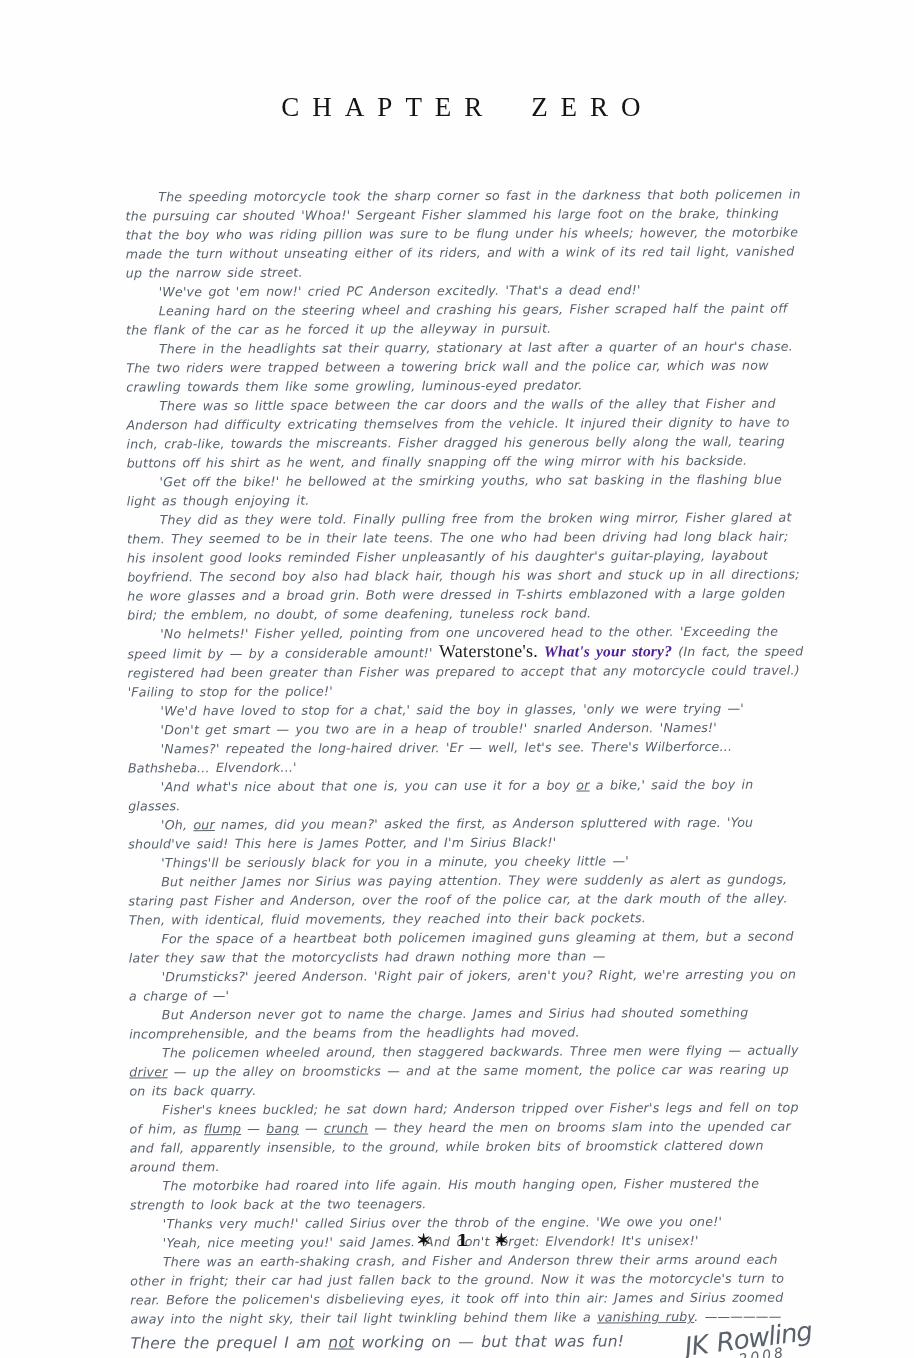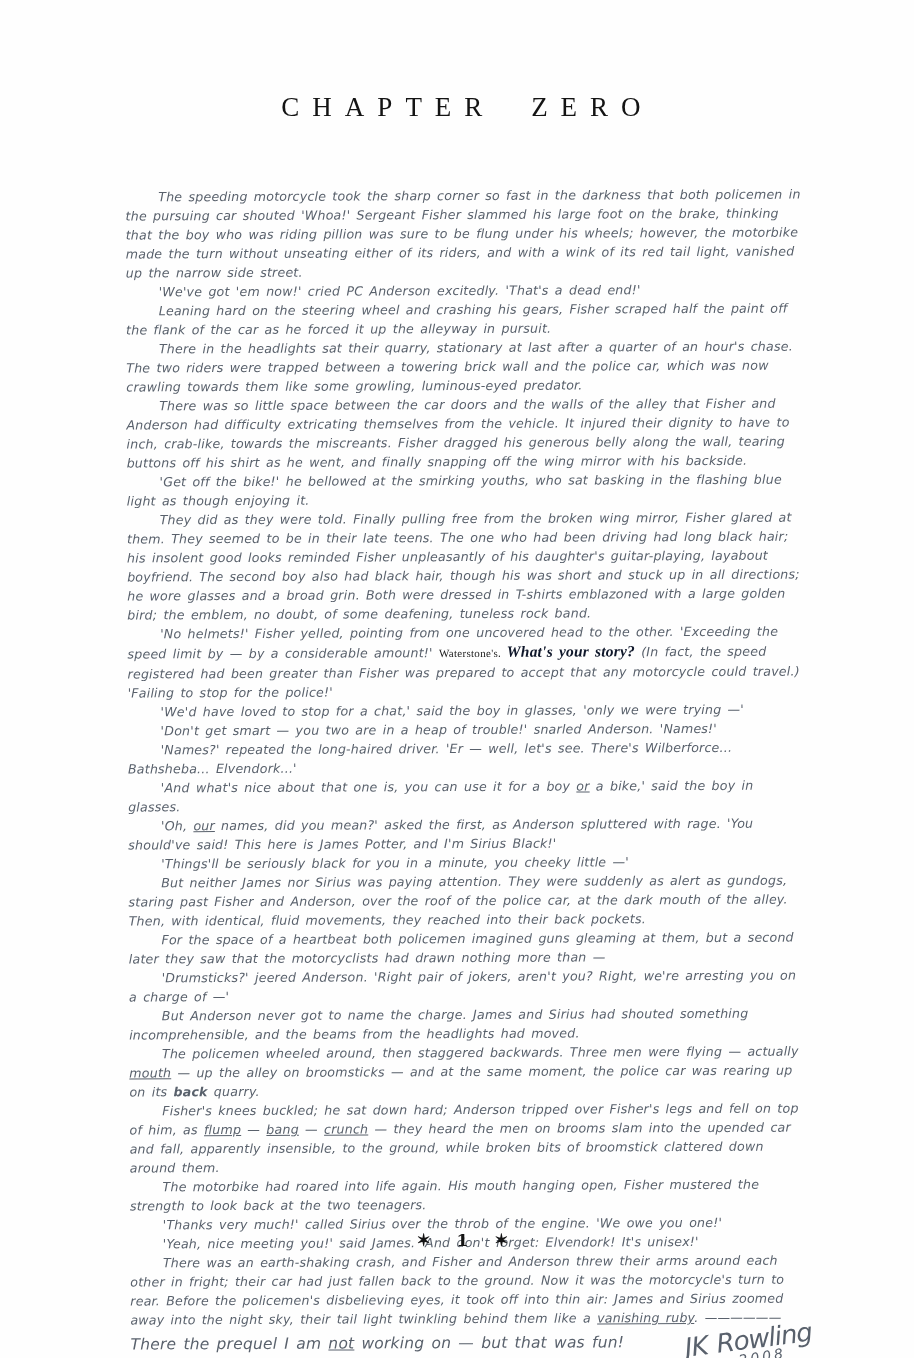--- a/index.html
+++ b/index.html
@@ -38,34 +38,34 @@
   }
   .hw-para{margin:0;text-indent:2.6em;}
   .hw-para.postscript{
     text-indent:0;
     font-size:15.5px;
     line-height:22px;
     margin-top:4px;
     padding-right:160px;
   }
   .seg-underline{text-decoration:underline;margin-top:15px;}
-  .seg-bold{font-weight:bold;}
+  .seg-bold{font-weight:normal;}
   .seg-brand{
     font-family:"Liberation Serif", serif;
     font-style:normal;
-    font-size:11px;
+    font-size:18px;
     color:#1b1b1b;
     letter-spacing:0.3px;
   }
   .seg-tagline{
     font-family:"Liberation Serif", serif;
     font-style:italic;
     font-weight:bold;
     font-size:15.5px;
-    color:#0f172a;
+    color:#4c1d95;
   }
   .signature{
     position:absolute;
     right:-4px;bottom:-16px;
     text-align:center;
     color:#59616c;
   }
   .signature-scrawl{
     display:inline-block;
     font-family:"DejaVu Sans", sans-serif;
@@ -114,21 +114,21 @@
       <p class="hw-para"><span>'We'd have loved to stop for a chat,' said the boy in glasses, 'only we were trying —'</span></p>
       <p class="hw-para"><span>'Don't get smart — you two are in a heap of trouble!' snarled Anderson. 'Names!'</span></p>
       <p class="hw-para"><span>'Names?' repeated the long-haired driver. 'Er — well, let's see. There's Wilberforce... Bathsheba... Elvendork...'</span></p>
       <p class="hw-para"><span>'And what's nice about that one is, you can use it for a boy </span><span class="seg-underline">or</span><span> a bike,' said the boy in glasses.</span></p>
       <p class="hw-para"><span>'Oh, </span><span class="seg-underline">our</span><span> names, did you mean?' asked the first, as Anderson spluttered with rage. 'You should've said! This here is James Potter, and I'm Sirius Black!'</span></p>
       <p class="hw-para"><span>'Things'll be seriously black for you in a minute, you cheeky little —'</span></p>
       <p class="hw-para"><span>But neither James nor Sirius was paying attention. They were suddenly as alert as gundogs, staring past Fisher and Anderson, over the roof of the police car, at the dark mouth of the alley. Then, with identical, fluid movements, they reached into their back pockets.</span></p>
       <p class="hw-para"><span>For the space of a heartbeat both policemen imagined guns gleaming at them, but a second later they saw that the motorcyclists had drawn nothing more than —</span></p>
       <p class="hw-para"><span>'Drumsticks?' jeered Anderson. 'Right pair of jokers, aren't you? Right, we're arresting you on a charge of —'</span></p>
       <p class="hw-para"><span>But Anderson never got to name the charge. James and Sirius had shouted something incomprehensible, and the beams from the headlights had moved.</span></p>
-      <p class="hw-para"><span>The policemen wheeled around, then staggered backwards. Three men were flying — actually </span><span class="seg-underline">mouth</span><span> — up the alley on broomsticks — and at the same moment, the police car was rearing up on its </span><span class="seg-bold">back</span><span> quarry.</span></p>
+      <p class="hw-para"><span>The policemen wheeled around, then staggered backwards. Three men were flying — actually </span><span class="seg-underline">driver</span><span> — up the alley on broomsticks — and at the same moment, the police car was rearing up on its </span><span class="seg-bold">back</span><span> quarry.</span></p>
       <p class="hw-para"><span>Fisher's knees buckled; he sat down hard; Anderson tripped over Fisher's legs and fell on top of him, as </span><span class="seg-underline">flump</span><span> — </span><span class="seg-underline">bang</span><span> — </span><span class="seg-underline">crunch</span><span> — they heard the men on brooms slam into the upended car and fall, apparently insensible, to the ground, while broken bits of broomstick clattered down around them.</span></p>
       <p class="hw-para"><span>The motorbike had roared into life again. His mouth hanging open, Fisher mustered the strength to look back at the two teenagers.</span></p>
       <p class="hw-para"><span>'Thanks very much!' called Sirius over the throb of the engine. 'We owe you one!'</span></p>
       <p class="hw-para"><span>'Yeah, nice meeting you!' said James. 'And don't forget: Elvendork! It's unisex!'</span></p>
       <p class="hw-para"><span>There was an earth-shaking crash, and Fisher and Anderson threw their arms around each other in fright; their car had just fallen back to the ground. Now it was the motorcycle's turn to rear. Before the policemen's disbelieving eyes, it took off into thin air: James and Sirius zoomed away into the night sky, their tail light twinkling behind them like a </span><span class="seg-underline">vanishing ruby</span><span>. ——————</span></p>
       <p class="hw-para postscript"><span>There the prequel I am </span><span class="seg-underline">not</span><span> working on — but that was fun!</span></p>
       <div class="signature">
       <span class="signature-scrawl">JK Rowling</span>
       <span class="signature-year">2008</span>
     </div>

